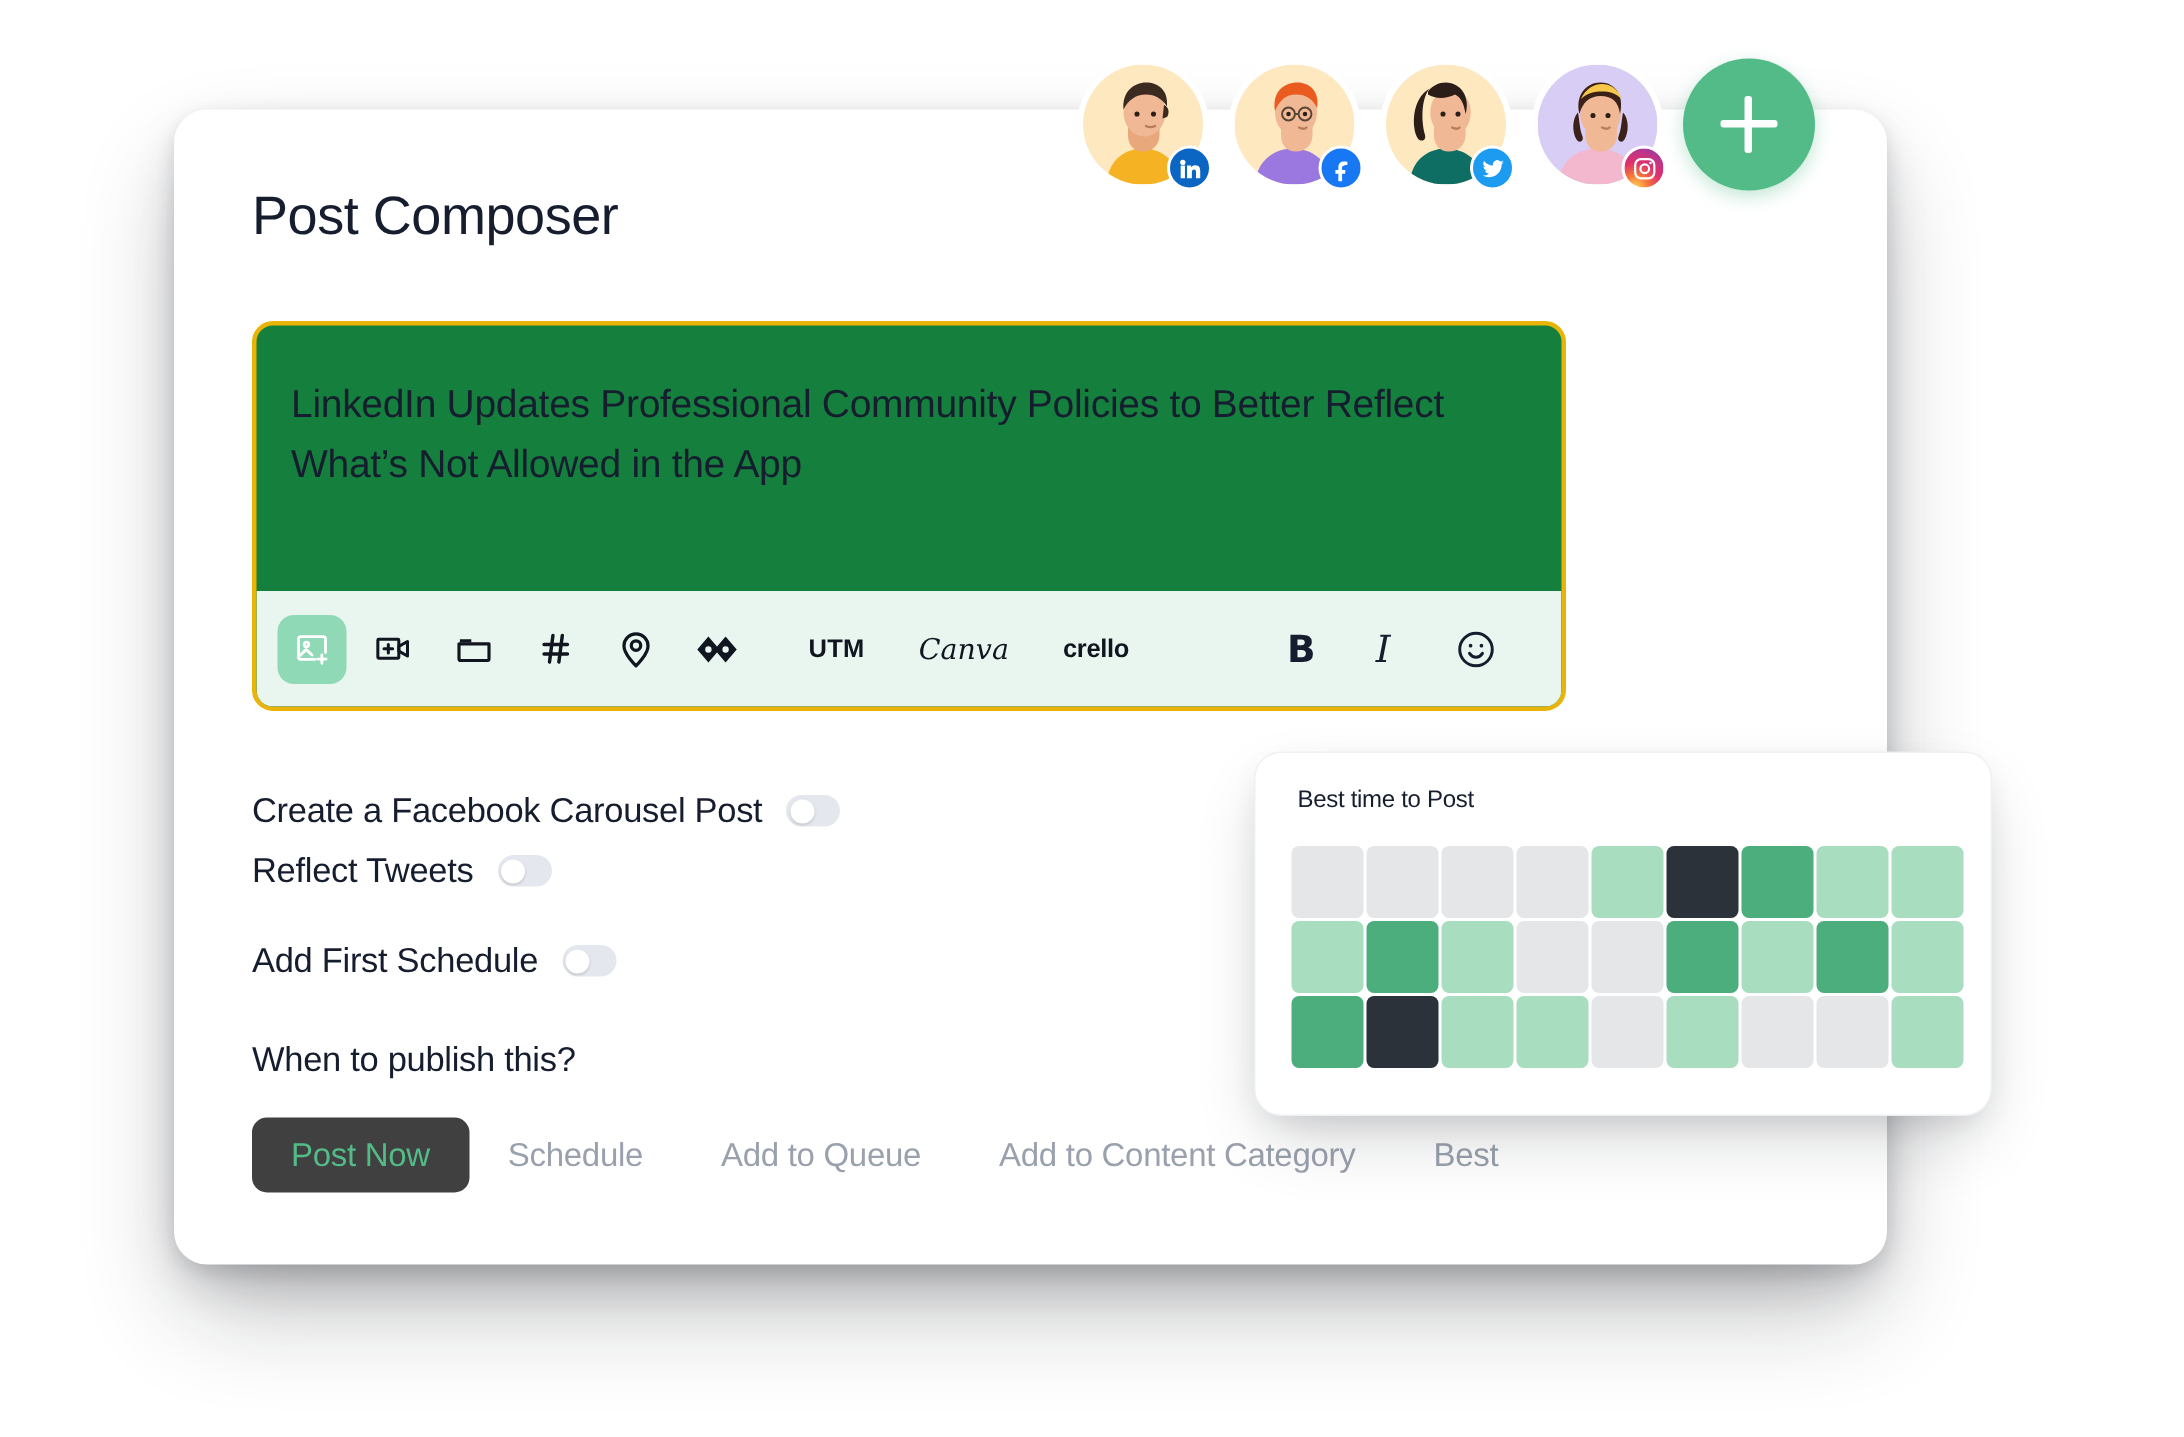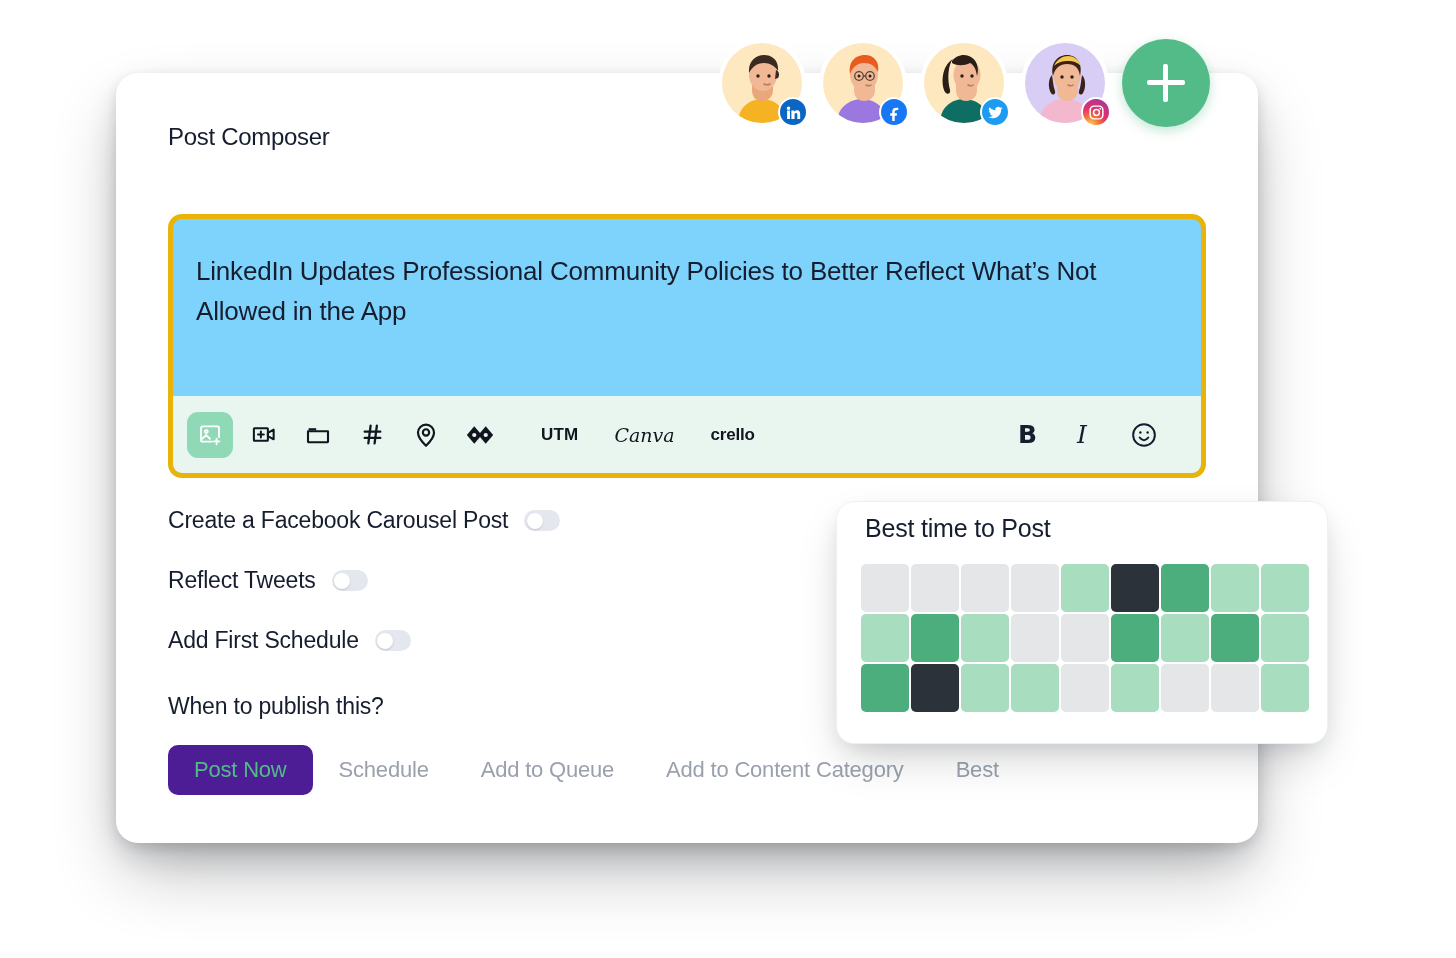--- a/index.html
+++ b/index.html
@@ -30,21 +30,21 @@
     border-radius: 22px;
     box-shadow: 0 34px 70px -10px rgba(15,20,28,0.30),
                 0 14px 34px -8px rgba(15,20,28,0.22),
                 0 4px 12px rgba(15,20,28,0.10);
   }
 
   #page-title {
     position: absolute;
     left: 52px;
     top: 50px;
-    font-size: 24px;
+    font-size: 36px;
     font-weight: 400;
     color: #161d2e;
     letter-spacing: -0.3px;
   }
 
   
   #avatar-row {
     position: absolute;
     left: 718px;
     top: 39px;
@@ -115,25 +115,25 @@
     border-radius: 2px;
   }
   #add-account-button .plus:before { left: 0; top: 16px; width: 38px; height: 5px; }
   #add-account-button .plus:after  { top: 0; left: 16px; height: 38px; width: 5px; }
 
   
   #editor-box {
     position: absolute;
     left: 52px;
     top: 141px;
-    width: 1038px;
-    border: 5px solid #eab308;
+    width: 876px;
+    border: 3px solid #eab308;
     border-radius: 14px;
     overflow: hidden;
-    background: #7dd3fc;
+    background: #15803d;
   }
   #post-text {
     padding: 33px 23px 16px 23px;
     min-height: 177px;
     font-size: 26px;
     line-height: 1.52;
     color: #161d2e;
     letter-spacing: -0.2px;
     outline: none;
     font-weight: 400;
@@ -182,21 +182,21 @@
   #tool-italic { font-size: 25px; font-style: italic; color: #161d2e; font-family: "DejaVu Serif", serif; }
 
   
   .option-row {
     position: absolute;
     left: 52px;
     display: flex;
     align-items: center;
     gap: 16px;
   }
-  #option-row-0 { top: 434px; }
+  #option-row-0 { top: 454px; }
   #option-row-1 { top: 494px; }
   #option-row-2 { top: 554px; }
 
   .option-label {
     font-size: 23px;
     color: #161d2e;
     letter-spacing: -0.2px;
   }
   .toggle {
     width: 36px;
@@ -244,21 +244,21 @@
     font-size: 22px;
     color: #9aa1ad;
     cursor: pointer;
     padding: 12px 26px;
     border-radius: 10px;
     letter-spacing: -0.2px;
     font-family: "Liberation Sans", sans-serif;
     white-space: nowrap;
   }
   .publish-tab.active {
-    background: #4c1d95;
+    background: #404040;
     color: #52bb87;
     text-align: center;
   }
 
   
   #best-time-card {
     position: absolute;
     left: 836px;
     top: 501px;
     width: 492px;
@@ -266,22 +266,22 @@
     background: #ffffff;
     border: 1px solid #eef0f3;
     border-radius: 18px;
     box-shadow: 0 20px 48px -10px rgba(15,20,28,0.20),
                 0 8px 22px -6px rgba(15,20,28,0.12);
     z-index: 30;
   }
   #best-time-title {
     position: absolute;
     left: 28px;
-    top: 12px;
-    font-size: 25px;
+    top: 23px;
+    font-size: 16px;
     color: #161d2e;
     letter-spacing: -0.2px;
   }
   #heatmap {
     position: absolute;
     left: 24px;
     top: 62px;
     display: grid;
     grid-template-columns: repeat(9, 48px);
     grid-auto-rows: 48px;

